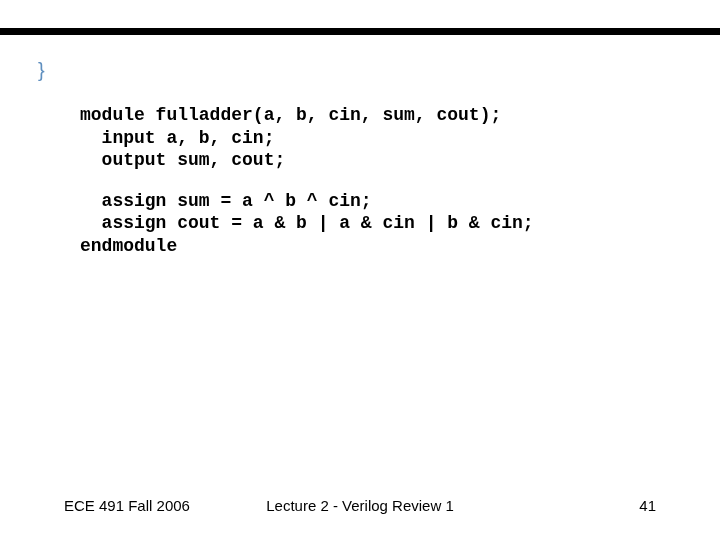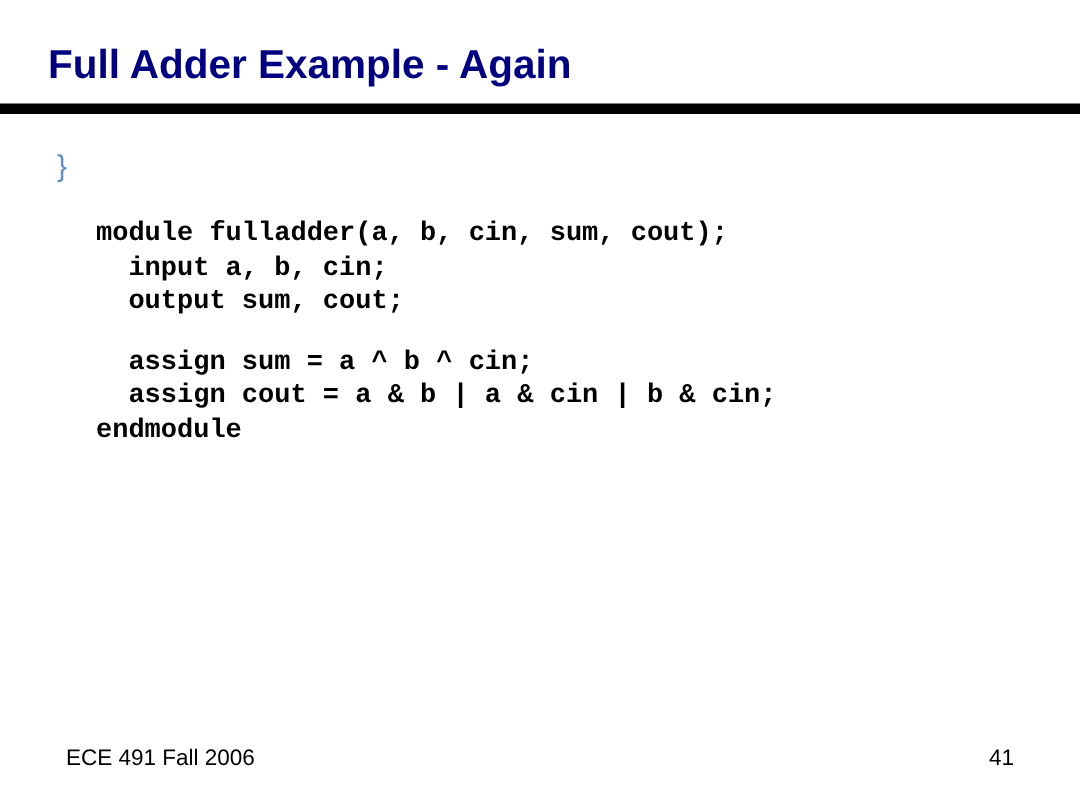--- a/index.html
+++ b/index.html
@@ -40,21 +40,21 @@
     color: #5f8fbf;
     font-size: 20px;
     margin-right: 14px;
     font-family: Wingdings, Arial, sans-serif;
   }
   .bullet-text {
     font-size: 22px;
     color: #000000;
   }
   .code-area {
-    margin-left: 32px;
+    margin-left: 48px;
     position: relative;
   }
   .code-block {
     font-family: "Courier New", Courier, monospace;
     font-weight: bold;
     font-size: 18px;
     line-height: 1.25;
     color: #000000;
     white-space: pre;
   }
@@ -75,53 +75,53 @@
     font-size: 18px;
     text-align: center;
     line-height: 1.2;
     margin-top: 6px;
   }
   .footer {
     position: absolute;
     bottom: 26px;
     left: 0;
     width: 100%;
-    padding: 0 44px;
+    padding: 0 64px;
     display: flex;
     justify-content: space-between;
     align-items: baseline;
     font-size: 15px;
     color: #000000;
     text-align: center;
   }
   .footer-center {
     position: absolute;
     left: 50%;
     transform: translateX(-50%);
   }
 </style>
 </head>
 <body>
 
 <div class="slide">
-  <div class="title">Full Adder Example - Again</div>
   <div class="divider"></div>
 
   <div class="bullet-row">
     <span class="bullet">}</span>
   </div>
 
   <div class="code-area">
     <div class="code-block">module fulladder(a, b, cin, sum, cout);
   input a, b, cin;
   output sum, cout;</div>
     <div style="height:18px"></div>
     <div class="code-block">  assign sum = a ^ b ^ cin;
   assign cout = a &amp; b | a &amp; cin | b &amp; cin;
 endmodule</div>
 
   </div>
 
   <div class="footer">
     <span>ECE 491 Fall 2006</span>
+    <span class="footer-center">Lecture 2 - Verilog Review 1</span>
     <span>41</span>
   </div>
 </div>
 
 </body></html>

